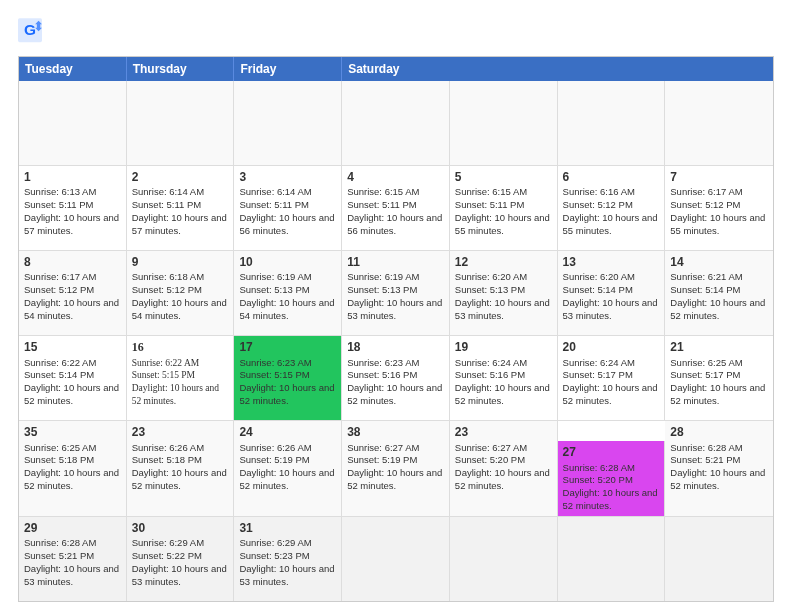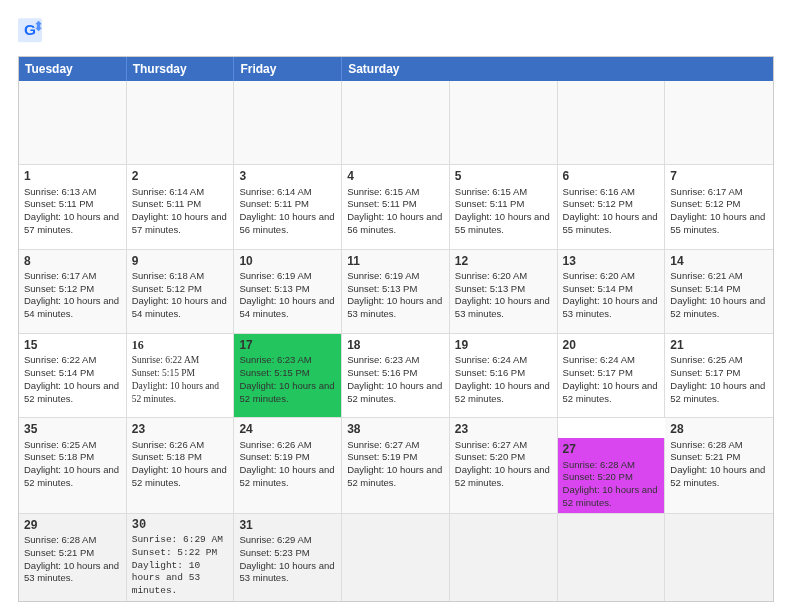--- a/index.html
+++ b/index.html
@@ -174,21 +174,21 @@
           <div class="calendar-cell" style="background: rgb(249, 249, 249);"><span class="cell-day">35</span><span>Sunrise: 6:25 AM</span><br><span>Sunset: 5:18 PM</span><br><span>Daylight: 10 hours and 52 minutes.</span></div>
           <div class="calendar-cell" style="background: rgb(249, 249, 249);"><span class="cell-day">23</span><span>Sunrise: 6:26 AM</span><br><span>Sunset: 5:18 PM</span><br><span>Daylight: 10 hours and 52 minutes.</span></div>
           <div class="calendar-cell" style="background: rgb(249, 249, 249);"><span class="cell-day">24</span><span>Sunrise: 6:26 AM</span><br><span>Sunset: 5:19 PM</span><br><span>Daylight: 10 hours and 52 minutes.</span></div>
           <div class="calendar-cell" style="background: rgb(249, 249, 249);"><span class="cell-day">38</span><span>Sunrise: 6:27 AM</span><br><span>Sunset: 5:19 PM</span><br><span>Daylight: 10 hours and 52 minutes.</span></div>
           <div class="calendar-cell" style="background: rgb(249, 249, 249);"><span class="cell-day">23</span><span>Sunrise: 6:27 AM</span><br><span>Sunset: 5:20 PM</span><br><span>Daylight: 10 hours and 52 minutes.</span></div>
           <div class="calendar-cell" style="background: #d946ef; margin-top: 20px;"><span class="cell-day">27</span><span>Sunrise: 6:28 AM</span><br><span>Sunset: 5:20 PM</span><br><span>Daylight: 10 hours and 52 minutes.</span></div>
           <div class="calendar-cell" style="background: rgb(249, 249, 249);"><span class="cell-day">28</span><span>Sunrise: 6:28 AM</span><br><span>Sunset: 5:21 PM</span><br><span>Daylight: 10 hours and 52 minutes.</span></div>
         </div>
         <div class="calendar-week" style="background: rgb(242, 242, 242);">
           <div class="calendar-cell" style="background: rgb(242, 242, 242);"><span class="cell-day">29</span><span>Sunrise: 6:28 AM</span><br><span>Sunset: 5:21 PM</span><br><span>Daylight: 10 hours and 53 minutes.</span></div>
-          <div class="calendar-cell" style="background: rgb(242, 242, 242); font-family: Liberation Mono, monospace;"><span class="cell-day">30</span><span>Sunrise: 6:29 AM</span><br><span>Sunset: 5:22 PM</span><br><span>Daylight: 10 hours and 53 minutes.</span></div>
+          <div class="calendar-cell" style="background: rgb(242, 242, 242);"><span class="cell-day">30</span><span>Sunrise: 6:29 AM</span><br><span>Sunset: 5:22 PM</span><br><span>Daylight: 10 hours and 53 minutes.</span></div>
           <div class="calendar-cell" style="background: rgb(242, 242, 242);"><span class="cell-day">31</span><span>Sunrise: 6:29 AM</span><br><span>Sunset: 5:23 PM</span><br><span>Daylight: 10 hours and 53 minutes.</span></div>
           <div class="calendar-cell empty" style="background: rgb(242, 242, 242);"></div>
           <div class="calendar-cell empty" style="background: rgb(242, 242, 242);"></div>
           <div class="calendar-cell empty" style="background: rgb(242, 242, 242);"></div>
           <div class="calendar-cell empty" style="background: rgb(242, 242, 242);"></div>
         </div>
       </div>
   </div>
 </div>
 

